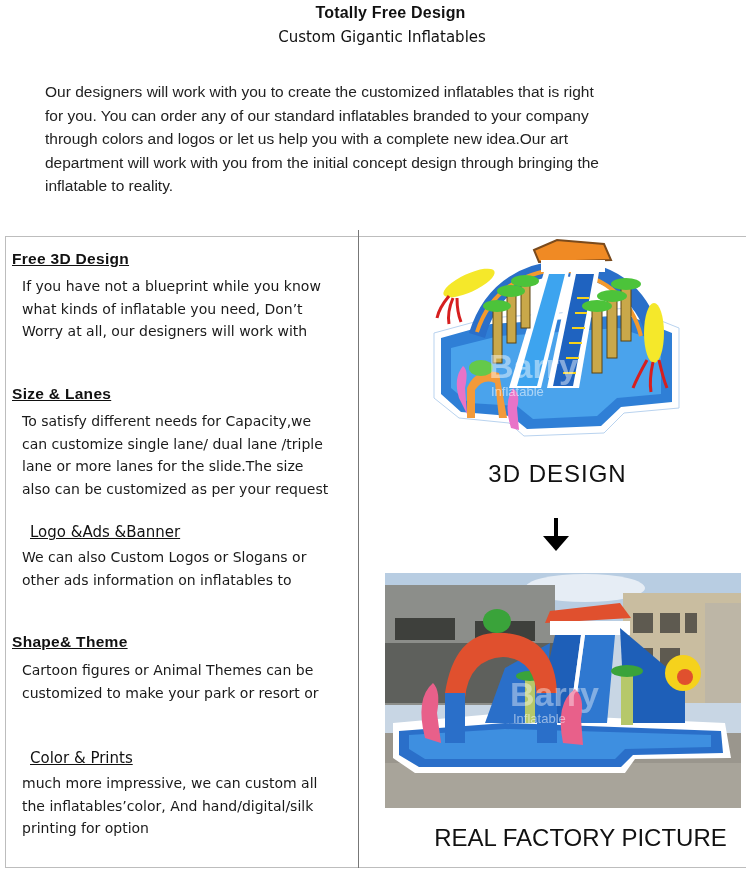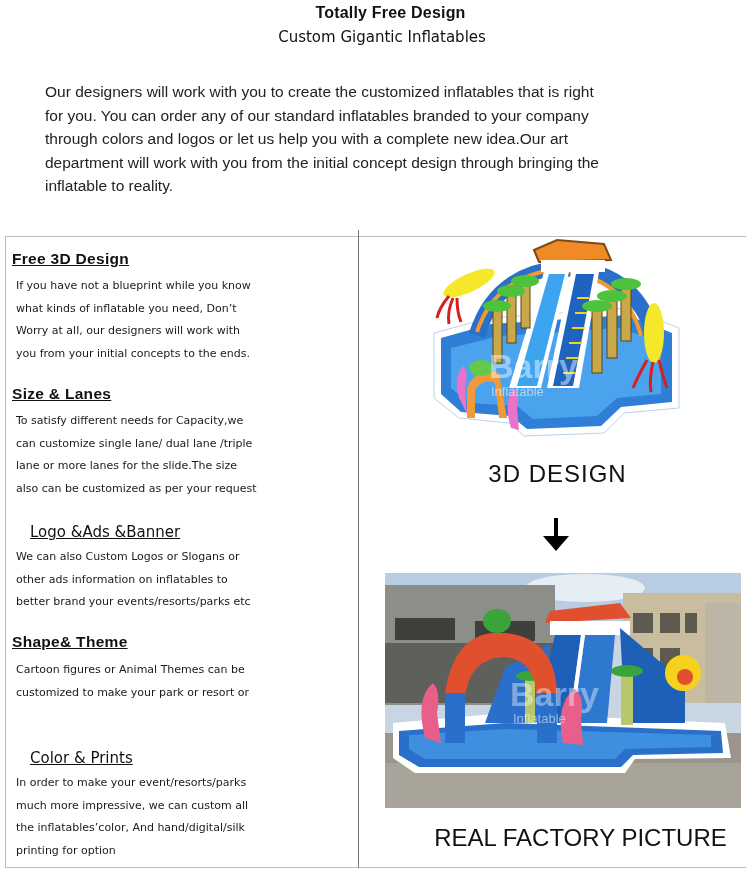--- a/index.html
+++ b/index.html
@@ -16,21 +16,21 @@
   .intro span { display: block; white-space: nowrap; }
 
   .table { position: absolute; top: 236px; left: 5px; width: 741px; height: 632px;
     border-top: 1px solid #bdbdbd; border-bottom: 1px solid #bdbdbd; border-left: 1px solid #bdbdbd; }
   .divider { position: absolute; top: 230px; left: 358px; width: 1px; height: 638px; background: #777; }
 
   .left { position: absolute; top: 236px; left: 12px; width: 345px; }
   .sec-title { position: absolute; left: 0; font-family: "Liberation Sans", sans-serif; font-size: 15.5px; color: #111; white-space: nowrap; text-decoration: underline; }
   .sec-title.bold { font-weight: bold; letter-spacing: 0.3px; }
   .sec-title.semi { font-family: "DejaVu Sans", sans-serif; font-size: 15px; margin-left: 18px; }
-  .sec-body { position: absolute; left: 4px; font-family: "DejaVu Sans", sans-serif; font-size: 11px; line-height: 22.5px; color: #1a1a1a; }
+  .sec-body { position: absolute; left: 10px; font-family: "DejaVu Sans", sans-serif; font-size: 14px; line-height: 22.5px; color: #1a1a1a; }
   .sec-body span { display: block; white-space: nowrap; }
 
   .right { position: absolute; top: 236px; left: 359px; width: 387px; height: 632px; }
   .render3d { position: absolute; left: 70px; top: 2px; width: 255px; height: 200px; }
   .cap3d { position: absolute; top: 224px; left: 0; width: 387px; text-align: center; padding-left: 10px;
     font-family: "Liberation Sans", sans-serif; font-size: 24px; letter-spacing: 1px; color: #111; }
   .arrow { position: absolute; top: 282px; left: 182px; width: 30px; height: 34px; }
   .photo { position: absolute; top: 337px; left: 26px; width: 356px; height: 235px; overflow: hidden; }
   .capreal { position: absolute; top: 588px; left: 0; width: 387px; text-align: center; padding-left: 56px;
     font-family: "Liberation Sans", sans-serif; font-size: 24px; color: #111; }
@@ -52,47 +52,44 @@
 <div class="table"></div>
 <div class="divider"></div>
 
 <div class="left">
 
   <div class="sec-title bold" style="top:14px;">Free 3D Design</div>
   <div class="sec-body" style="top:39px;">
     <span>If you have not a blueprint while you know</span>
     <span>what kinds of  inflatable you need, Don’t</span>
     <span>Worry at all, our designers will work with</span>
-    <span>you from your initial concepts to the ends.</span>
   </div>
 
   <div class="sec-title bold" style="top:149px;">Size &amp; Lanes</div>
   <div class="sec-body" style="top:174px;">
     <span>To satisfy different needs for Capacity,we</span>
     <span>can customize single lane/ dual lane /triple</span>
     <span>lane or more lanes for the slide.The size</span>
     <span>also can be customized as per your request</span>
   </div>
 
   <div class="sec-title semi" style="top:287px;">Logo &amp;Ads &amp;Banner</div>
   <div class="sec-body" style="top:310px;">
     <span>We can also Custom Logos or Slogans or</span>
     <span>other ads information on inflatables to</span>
-    <span>better brand your events/resorts/parks etc</span>
   </div>
 
   <div class="sec-title bold" style="top:397px;">Shape&amp; Theme</div>
   <div class="sec-body" style="top:423px;">
     <span>Cartoon figures or Animal Themes can be</span>
     <span>customized to make your park or resort or</span>
   </div>
 
   <div class="sec-title semi" style="top:513px;">Color &amp; Prints</div>
   <div class="sec-body" style="top:536px;">
-    <span>In order to make your event/resorts/parks</span>
     <span>much more impressive, we can custom all</span>
     <span>the inflatables’color, And hand/digital/silk</span>
     <span>printing for option</span>
   </div>
 </div>
 
 <div class="right">
 
   <svg class="render3d" viewBox="0 0 255 200">
 

